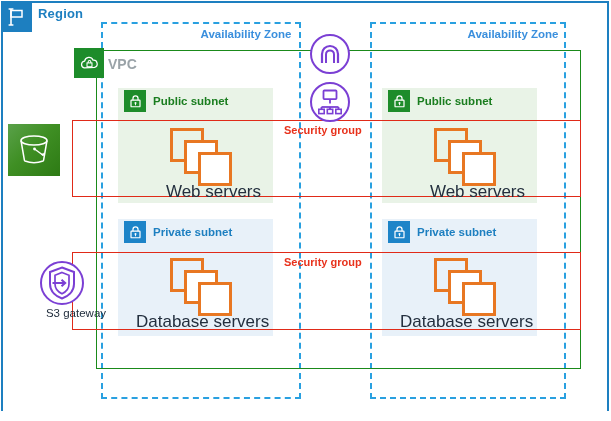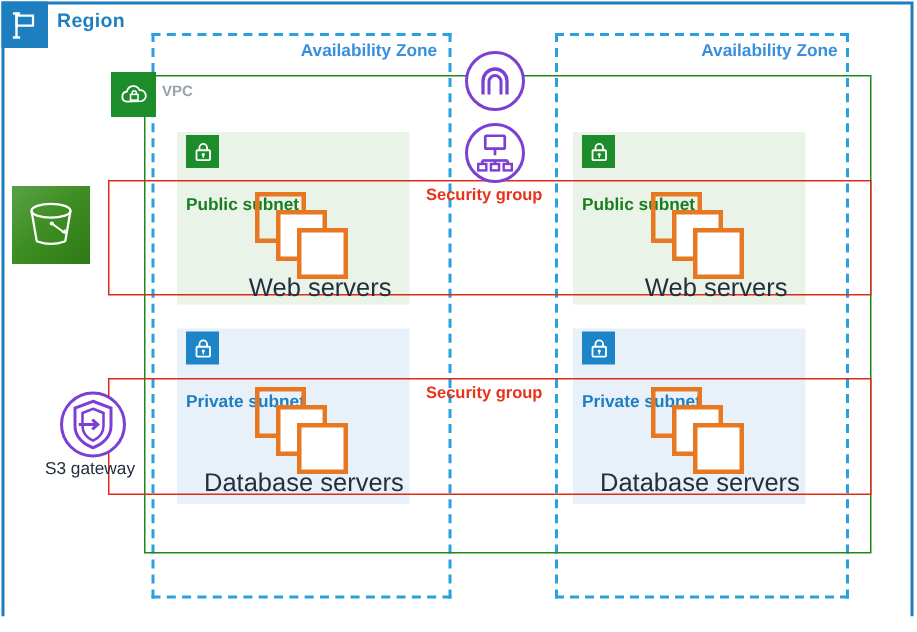--- a/index.html
+++ b/index.html
@@ -22,29 +22,29 @@
   .az-label{position:absolute;top:28px;font-size:11.5px;color:#3a8fdd;font-weight:bold;
             text-align:center;white-space:nowrap;padding-left:45px;}
   .az-label-left{left:101px;width:200px;}
   .az-label-right{left:370px;width:196px;}
 
   
   .vpc-box{position:absolute;left:96px;top:50px;width:485px;height:319px;
            border:1.5px solid #1a8a1a;box-sizing:border-box;background:transparent;}
   .vpc-icon{position:absolute;left:74px;top:48px;width:30px;height:30px;
             background:#1d8c2a;display:flex;align-items:center;justify-content:center;}
-  .vpc-label{position:absolute;left:108px;top:56px;font-size:10px;color:#9aa3a8;
+  .vpc-label{position:absolute;left:108px;top:56px;font-size:14px;color:#9aa3a8;
              font-weight:bold;white-space:nowrap;}
 
   
   .subnet-panel{position:absolute;box-sizing:border-box;}
   .pub-tint{background:#e9f3e7;}
   .pri-tint{background:#e8f1f9;}
 
-  .subnet-hdr{position:absolute;display:flex;align-items:flex-start;gap:19px;flex-direction:column;}
+  .subnet-hdr{position:absolute;display:flex;align-items:center;gap:7px;}
   .subnet-ico{width:22px;height:22px;display:flex;align-items:center;justify-content:center;flex:0 0 auto;}
   .ico-green{background:#1d8c2a;}
   .ico-blue{background:#1d84c8;}
   .subnet-name{font-size:11.5px;font-weight:bold;white-space:nowrap;}
   .nm-green{color:#1a7d1f;}
   .nm-blue{color:#1d7fc0;}
 
   
   .sg-box{position:absolute;border:1.5px solid #e02a18;box-sizing:border-box;background:transparent;}
   .sg-label{position:absolute;font-size:11px;color:#e8321c;font-weight:bold;white-space:nowrap;}
@@ -56,21 +56,21 @@
   .srv i.a{left:0;top:0;width:34px;height:34px;}
   .srv i.b{left:14px;top:12px;width:34px;height:34px;background:#ffffff;}
   .srv i.c{left:28px;top:24px;width:34px;height:34px;background:#ffffff;}
   .srv-cap{position:absolute;font-size:17px;color:#232f3e;text-align:right;white-space:nowrap;}
 
   
   .pico{position:absolute;width:44px;height:44px;}
   .s3-bucket{position:absolute;left:8px;top:124px;width:52px;height:52px;
              background:linear-gradient(135deg,#5aa14a 0%,#3f8f24 45%,#2d7a14 100%);
              display:flex;align-items:center;justify-content:center;}
-  .s3gw-cap{position:absolute;left:10px;top:307px;width:100px;text-align:center;
+  .s3gw-cap{position:absolute;left:26px;top:307px;width:100px;text-align:center;
             font-size:11.5px;color:#232f3e;white-space:nowrap;}
 </style>
 </head>
 <body>
 
 <div id="canvas">
 
   <div class="region-box"></div>
   <div class="region-icon">
     <svg width="20" height="20" viewBox="0 0 20 20">

